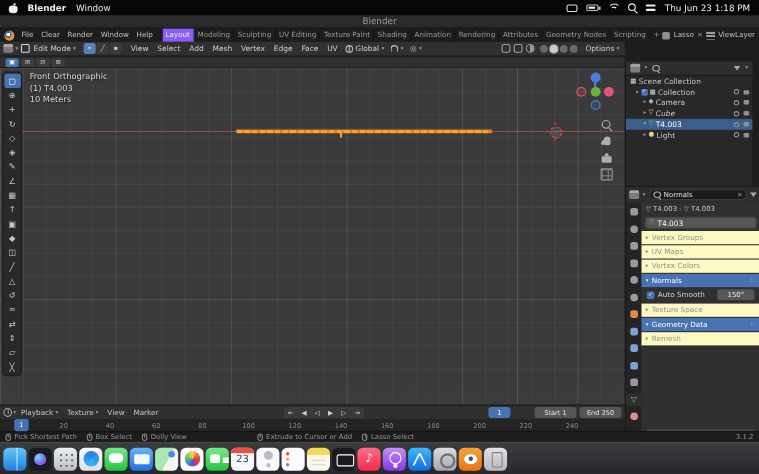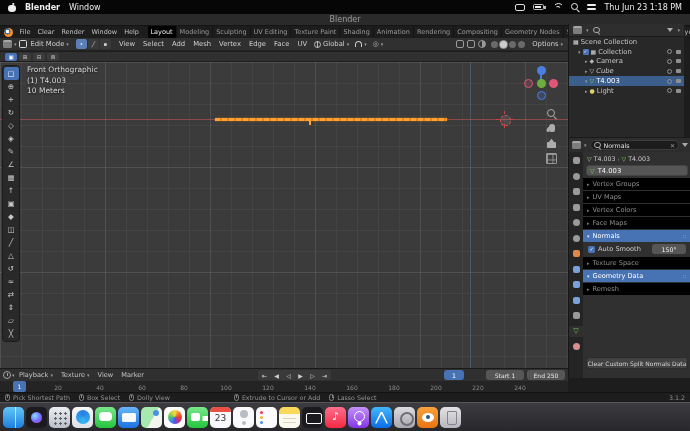--- a/index.html
+++ b/index.html
@@ -28,21 +28,21 @@
 
 
 .titlebar{position:absolute;left:0;top:14px;width:690px;height:12px;background:#2a2a2a;border-bottom:1px solid #151515;display:flex;align-items:center;justify-content:center;font-size:8px;color:#9b9b9b;}
 
 
 .topbar{position:absolute;left:0;top:26px;width:690px;height:12px;background:#1d1d1d;display:flex;align-items:center;font-size:6.5px;color:#c2c2c2;}
 .blender-logo{width:9px;height:9px;margin:0 3px 0 4px;border-radius:50%;background:radial-gradient(circle at 38% 38%,#fff 0 1.6px,#3a6ea5 1.8px 3px,#ef8f2e 3.2px);flex:none;}
 .tb-menu{padding:0 3.5px;height:12px;display:flex;align-items:center;}
 .ws-tabs{display:flex;margin-left:5px;height:12px;}
 .ws-tab{padding:0 3px;display:flex;align-items:center;color:#999;border-right:1px solid #141414;white-space:nowrap;}
-.ws-tab.active{background:#000000;color:#f0f0f0;}
+.ws-tab.active{background:#8b5cf6;color:#f0f0f0;}
 .ws-add{padding:0 3px;color:#999;display:flex;align-items:center;}
 .topbar-right{margin-left:auto;display:flex;align-items:center;gap:3px;padding-right:4px;}
 .sq-ic{width:7px;height:7px;background:#8f8f8f;border-radius:1.5px;flex:none;}
 .layers-ic{width:8px;height:7px;background:linear-gradient(#9f9f9f 2px,transparent 2px,transparent 3px,#9f9f9f 3px,#9f9f9f 5px,transparent 5px,transparent 6px,#9f9f9f 6px);flex:none;}
 .x-ic{color:#9a9a9a;font-size:6px;}
 .caret{font-size:5px;color:#9a9a9a;}
 
 
 .vheader{position:absolute;left:0;top:38px;width:568px;height:13px;background:#303030;border-bottom:1px solid #232323;display:flex;align-items:center;font-size:6.8px;color:#cfcfcf;padding:0 3px;gap:2px;}
 .ed-ic{width:9px;height:8px;background:linear-gradient(#a5a5a5 2.5px,#7d7d7d 2.5px);border-radius:1.5px;flex:none;}
@@ -94,21 +94,21 @@
 .vn1{top:46px;}.vn2{top:61px;}.vn3{top:76px;}.vn4{top:91px;}
 .vn-zoom::before{content:"";position:absolute;left:1px;top:1px;width:6px;height:6px;border:1.3px solid #c9c9c9;border-radius:50%;}
 .vn-zoom::after{content:"";position:absolute;left:7.5px;top:7.5px;width:3.5px;height:1.3px;background:#c9c9c9;transform:rotate(45deg);transform-origin:0 0;}
 .vn-hand::before{content:"";position:absolute;left:2.5px;top:1px;width:6.5px;height:8px;background:#c9c9c9;border-radius:3px 3px 2px 2px;}
 .vn-hand::after{content:"";position:absolute;left:.5px;top:4px;width:3px;height:4.5px;background:#c9c9c9;border-radius:2px;transform:rotate(25deg);}
 .vn-cam::before{content:"";position:absolute;left:1px;top:3.5px;width:9px;height:6px;background:#c9c9c9;border-radius:1px;}
 .vn-cam::after{content:"";position:absolute;left:3px;top:.5px;width:5px;height:3.5px;background:#c9c9c9;clip-path:polygon(0 100%,50% 0,100% 100%);}
 .vn-grid{border:1px solid #c9c9c9;border-radius:1px;background:linear-gradient(#c9c9c9 1px,transparent 1px) 0 0/5.5px 5.5px,linear-gradient(90deg,#c9c9c9 1px,transparent 1px) 0 0/5.5px 5.5px;opacity:.65;}
 
 
-.rightcol{position:absolute;left:568px;top:24px;width:116px;height:354px;background:#282828;border-left:1px solid #161616;}
+.rightcol{position:absolute;left:568px;top:56px;width:116px;height:354px;background:#282828;border-left:1px solid #161616;}
 .ol-header{height:13px;background:#2e2e2e;border-bottom:1px solid #1c1c1c;display:flex;align-items:center;gap:4px;padding:0 4px;}
 .mag{position:relative;width:8px;height:8px;flex:none;}
 .mag::before{content:"";position:absolute;left:.5px;top:.5px;width:4.5px;height:4.5px;border:1px solid #aaa;border-radius:50%;}
 .mag::after{content:"";position:absolute;left:5.5px;top:5.5px;width:3px;height:1px;background:#aaa;transform:rotate(45deg);transform-origin:0 0;}
 .funnel{width:0;height:0;border-left:3.5px solid transparent;border-right:3.5px solid transparent;border-top:4.5px solid #aaa;}
 .ol-row{height:9.8px;display:flex;align-items:center;gap:2px;font-size:6.8px;color:#c5c5c5;position:relative;white-space:nowrap;}
 .ol-row.selected{background:#3b5e8c;color:#fff;}
 .oli{font-size:6px;line-height:1;}
 .i-coll{color:#d8d8d8;}
 .i-cam{color:#b5b5b5;}
@@ -133,21 +133,21 @@
 .pt-gray i{background:#9a9a9a;}
 .pt-round i{background:#9a9a9a;border-radius:50%;}
 .pt-orange i{background:#e0874a;}
 .pt-blue i{background:#7aa2d8;}
 .pt-pink i{background:#d88f8f;border-radius:50%;}
 .pt-data{font-size:7px;color:#6fcf4f;}
 .props-content{flex:1;background:#303030;position:relative;display:flex;flex-direction:column;overflow:hidden;}
 .crumbs{height:13px;display:flex;align-items:center;gap:2px;padding:0 4px;font-size:6.3px;color:#c9c9c9;white-space:nowrap;}
 .crumb-ic{font-size:6px;}
 .name-field{margin:0 3px 1px;height:11px;background:#565656;border:1px solid #434343;border-radius:3px;display:flex;align-items:center;gap:3px;padding:0 3px;font-size:6.8px;color:#f2f2f2;}
-.sec{height:12px;margin-top:1px;background:#000000;display:flex;align-items:center;gap:3px;padding:0 4px;font-size:6.6px;color:#8f8f8f;white-space:nowrap;}
+.sec{height:12px;margin-top:1px;background:#fef9c3;display:flex;align-items:center;gap:3px;padding:0 4px;font-size:6.6px;color:#8f8f8f;white-space:nowrap;}
 .sec .sc{font-size:5px;color:#7d7d7d;}
 .sec.blue{background:#4772b3;color:#fff;}
 .sec.blue .sc{color:#dce6f5;}
 .grip{margin-left:auto;color:rgba(255,255,255,.55);font-size:5px;letter-spacing:1px;}
 .autosmooth{height:14px;display:flex;align-items:center;gap:3px;padding:0 5px;font-size:6.6px;color:#cdcdcd;}
 .checkbox{width:7px;height:7px;background:#4772b3;border-radius:1.5px;color:#fff;font-size:5px;display:flex;align-items:center;justify-content:center;flex:none;}
 .angle-field{margin-left:auto;width:34px;height:10px;background:#565656;border-radius:3px;font-size:6.3px;color:#eee;display:flex;align-items:center;justify-content:center;}
 .clear-btn{position:absolute;left:3px;right:3px;bottom:9px;height:12px;background:#424242;border:1px solid #2b2b2b;border-radius:3px;display:flex;align-items:center;justify-content:center;font-size:6px;color:#d6d6d6;white-space:nowrap;}
 
 
@@ -255,21 +255,21 @@
     <span class="tb-menu">Help</span>
     <div class="ws-tabs">
       <span class="ws-tab active">Layout</span>
       <span class="ws-tab">Modeling</span>
       <span class="ws-tab">Sculpting</span>
       <span class="ws-tab">UV Editing</span>
       <span class="ws-tab">Texture Paint</span>
       <span class="ws-tab">Shading</span>
       <span class="ws-tab">Animation</span>
       <span class="ws-tab">Rendering</span>
-      <span class="ws-tab">Compositing</span>
+      <span class="ws-tab">Attributes</span>
       <span class="ws-tab">Geometry Nodes</span>
       <span class="ws-tab">Scripting</span>
       <span class="ws-add">+</span>
     </div>
     <div class="topbar-right">
       <span class="sq-ic"></span>
       <span>Lasso</span>
       <span class="x-ic">✕</span>
       <span class="layers-ic"></span>
       <span>ViewLayer</span>
@@ -519,24 +519,20 @@
               <span class="sc">▸</span>
               <span>Vertex Groups</span>
             </div>
           <div class="sec">
               <span class="sc">▸</span>
               <span>UV Maps</span>
             </div>
           <div class="sec">
               <span class="sc">▸</span>
               <span>Vertex Colors</span>
-            </div>
-          <div class="sec">
-              <span class="sc">▸</span>
-              <span>Face Maps</span>
             </div>
           <div class="sec blue">
               <span class="sc">▾</span>
               <span>Normals</span>
               <span class="grip">∷</span>
             </div>
           <div class="autosmooth">
             <span class="checkbox">✓</span>
             <span>Auto Smooth</span>
             <span class="angle-field">150°</span>

